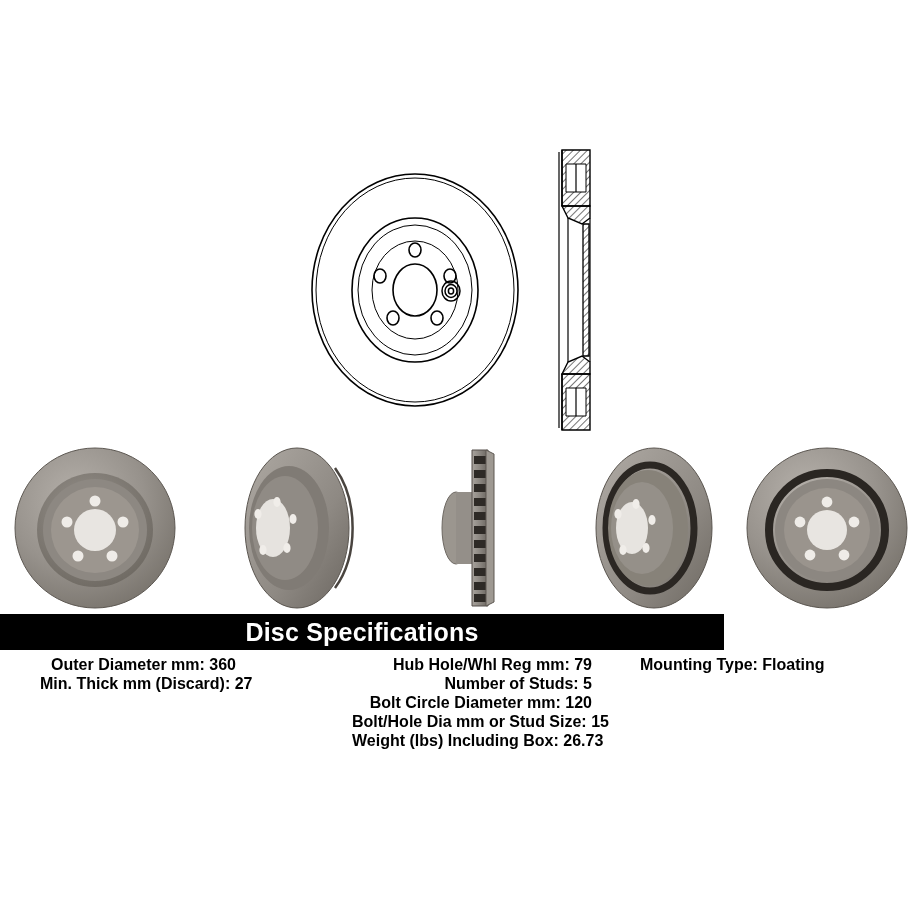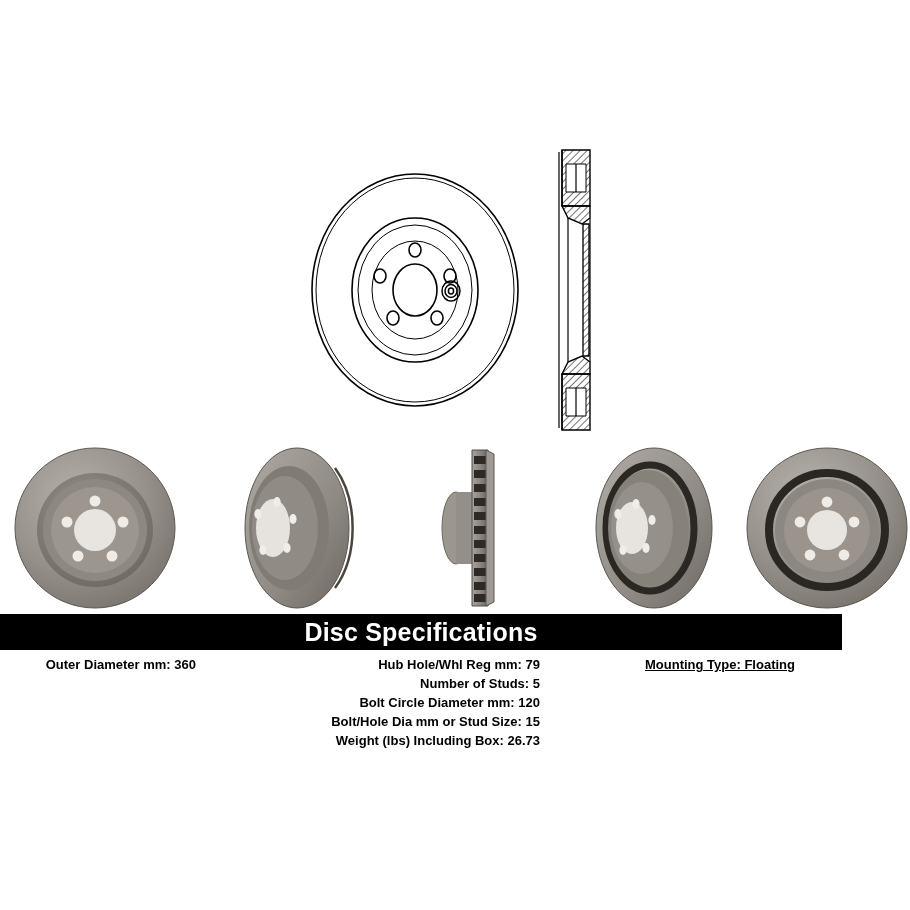--- a/index.html
+++ b/index.html
@@ -21,49 +21,50 @@
 
   
   #photo-row{
     position:absolute;left:0;top:440px;width:910px;height:175px;
   }
   .photo{position:absolute;top:0;height:175px;}
   .photo svg{display:block;}
 
   
   #spec-banner{
-    position:absolute;left:0;top:614px;width:842px;height:36px;
+    position:absolute;left:0;top:614px;width:724px;height:36px;
     background:#000000;
     display:flex;align-items:center;justify-content:center;
   }
   #spec-banner .title{
     color:#ffffff;
     font-size:25px;
     font-weight:bold;
     letter-spacing:.2px;
     line-height:1;
     font-family:"Liberation Sans", sans-serif;
   }
 
   
   #spec-table{
     position:absolute;left:0;top:655px;width:910px;height:150px;
   }
   .spec-col{
     position:absolute;top:0;
-    font-size:13px;
+    font-size:16px;
     font-weight:bold;
     color:#000;
     line-height:19px;
     text-align:right;
     font-family:"Liberation Sans", sans-serif;
+    margin-left:40px;
   }
   #col-1{left:0px;width:196px;}
-  #col-2{left:300px;width:240px;}
-  #col-3{left:600px;width:240px;text-align:center;text-decoration:underline;}
+  #col-2{left:312px;width:240px;}
+  #col-3{left:600px;width:240px;text-align:left;}
   .spec-row{white-space:nowrap;}
 </style>
 </head>
 <body>
 
 <div id="page">
 
   <div id="tech-drawing">
     <svg width="330" height="300" viewBox="0 0 330 300" xmlns="http://www.w3.org/2000/svg">
       <g fill="none" stroke="#000" stroke-width="1.6">
@@ -265,20 +266,21 @@
     </div>
   </div>
 
   <div id="spec-banner">
     <span class="title">Disc Specifications</span>
   </div>
 
   <div id="spec-table">
     <div class="spec-col" id="col-1">
       <div class="spec-row">Outer Diameter mm: 360</div>
+      <div class="spec-row">Min. Thick mm (Discard): 27</div>
     </div>
 
     <div class="spec-col" id="col-2">
       <div class="spec-row">Hub Hole/Whl Reg mm: 79</div>
       <div class="spec-row">Number of Studs: 5</div>
       <div class="spec-row">Bolt Circle Diameter mm: 120</div>
       <div class="spec-row">Bolt/Hole Dia mm or Stud Size: 15</div>
       <div class="spec-row">Weight (lbs) Including Box: 26.73</div>
     </div>
 

